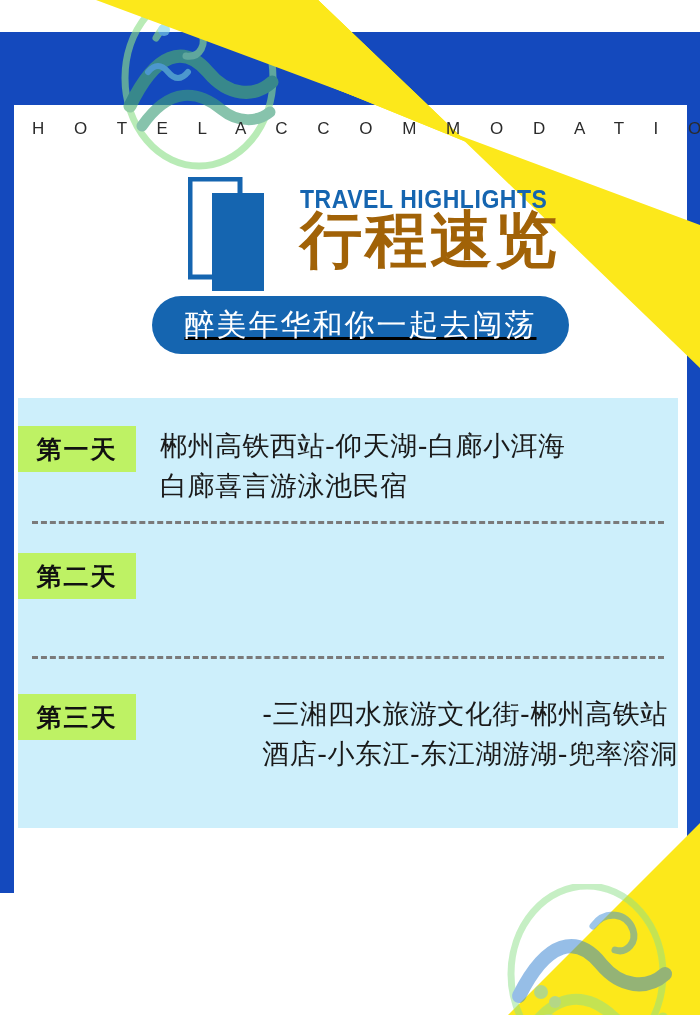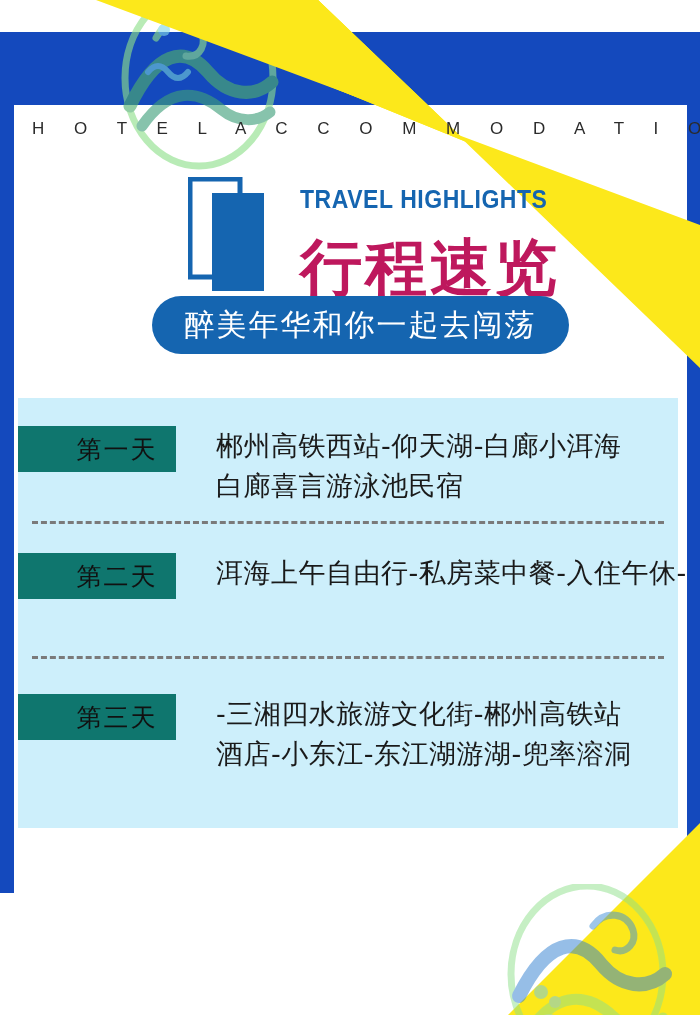--- a/index.html
+++ b/index.html
@@ -18,37 +18,37 @@
   
   .eyebrow{position:absolute;left:32px;top:119px;font-size:17px;letter-spacing:12.5px;
            color:#2b2b2b;font-weight:400;white-space:nowrap;font-family:"Liberation Sans",sans-serif;}
 
   
   .title-block{position:absolute;left:188px;top:172px;width:420px;height:130px;}
   .case-icon{position:absolute;left:0px;top:5px;width:78px;height:116px;}
   .brand-en{position:absolute;left:112px;top:13px;font-size:25px;font-weight:700;color:#1565B0;
             letter-spacing:.6px;white-space:nowrap;
             transform:scaleX(.92);transform-origin:left center;}
-  .brand-cn{position:absolute;left:112px;top:42px;font-size:62px;font-weight:700;color:#be185d;
+  .brand-cn{position:absolute;left:112px;top:42px;font-size:62px;font-weight:700;color:#a16207;
             letter-spacing:3px;white-space:nowrap;line-height:1;
-            font-family:Liberation Serif, serif;margin-top:23px;}
+            font-family:Liberation Mono, monospace;}
 
   
   .pill{position:absolute;left:152px;top:296px;width:417px;height:58px;border-radius:29px;
-        background:#1565B0;display:flex;align-items:center;justify-content:center;}
+        background:#1565B0;display:flex;align-items:center;justify-content:center;text-decoration:underline;}
   .pill span{color:#ffffff;font-size:30px;font-weight:400;letter-spacing:2px;
              font-family:"DejaVu Sans",sans-serif;}
 
   
   .itin{position:absolute;left:18px;top:398px;width:660px;height:430px;background:#CDEFFB;}
   .row{position:absolute;left:0;width:660px;display:flex;align-items:flex-start;}
-  .badge{flex:0 0 auto;width:118px;height:46px;background:#0f766e;color:#111;
+  .badge{flex:0 0 auto;width:118px;height:46px;background:#bef264;color:#111;
          display:flex;align-items:center;justify-content:center;font-size:25px;
-         letter-spacing:2px;font-family:"DejaVu Sans",sans-serif;font-weight:400;padding-left:40px;}
-  .lines{margin-left:40px;}
+         letter-spacing:2px;font-family:"DejaVu Sans",sans-serif;font-weight:700;}
+  .lines{margin-left:24px;}
   .lines div{font-size:27px;line-height:40px;color:#1a1a1a;white-space:nowrap;
              font-family:"DejaVu Sans",sans-serif;letter-spacing:.5px;}
   .dash{position:absolute;left:14px;width:632px;height:0;
         border-top:3px dashed #7a7a7a;}
 </style>
 </head>
 <body>
 
 <div id="poster">
 
@@ -111,27 +111,26 @@
         <div>郴州高铁西站-仰天湖-白廊小洱海</div>
         <div>白廊喜言游泳池民宿</div>
       </div>
     </div>
 
     <div class="dash" style="top:123px;"></div>
 
     <div class="row" style="top:155px;">
       <div class="badge">第二天</div>
       <div class="lines">
-        <div>洱海上午自由行-私房菜中餐-入住午休-</div>
       </div>
     </div>
 
     <div class="dash" style="top:258px;"></div>
 
-    <div class="row" style="top:296px;">
+    <div class="row" style="top:296px;justify-content:space-between;">
       <div class="badge">第三天</div>
       <div class="lines">
         <div>-三湘四水旅游文化街-郴州高铁站</div>
         <div>酒店-小东江-东江湖游湖-兜率溶洞</div>
       </div>
     </div>
 
   </div>
 
 </div>

